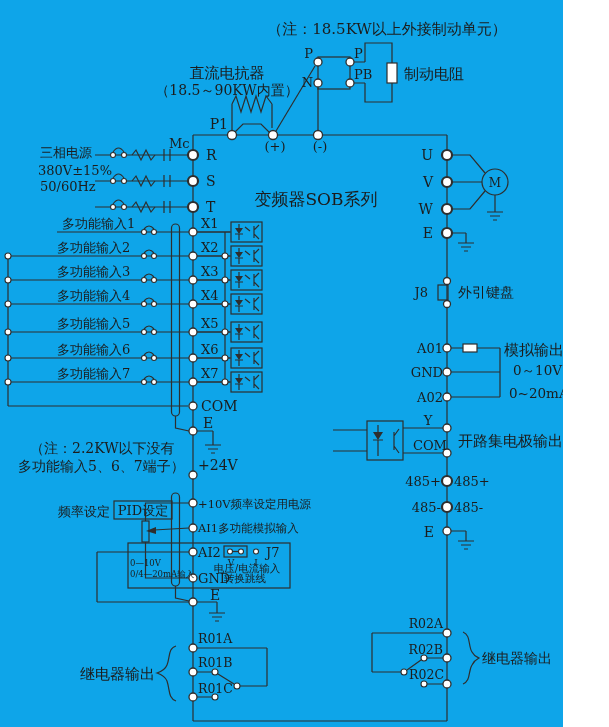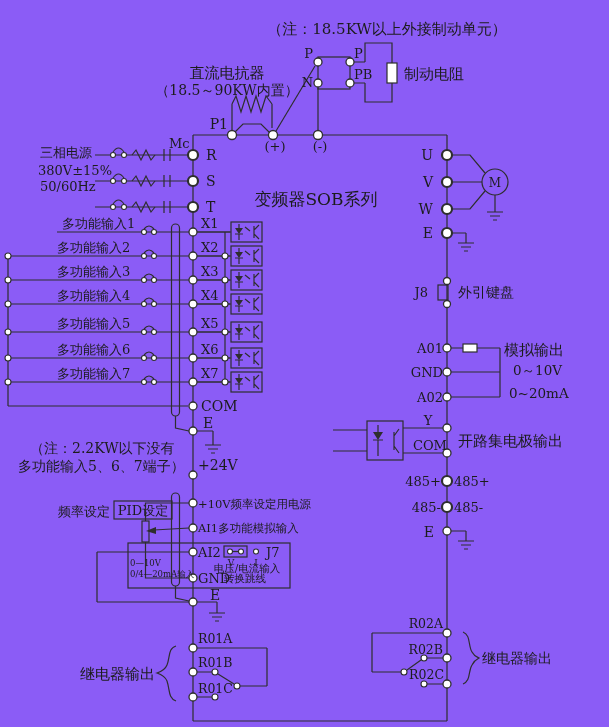--- a/index.html
+++ b/index.html
@@ -1,16 +1,16 @@
 <!DOCTYPE html>
 <html><head>
 <meta charset="utf-8">
 <style>
   html,body{margin:0;padding:0;background:#ffffff;}
-  .stage{position:relative;width:609px;height:727px;background:#8b5cf6;overflow:hidden;}
+  .stage{position:relative;width:563px;height:727px;background:#0ea5e9;overflow:hidden;}
   svg{display:block;}
   svg text{font-family:"DejaVu Serif","Liberation Serif",serif;fill:#1c1c1c;}
   .ln{stroke:#2e2e2e;stroke-width:1.2;fill:none;}
   .term{stroke:#2e2e2e;stroke-width:1.3;fill:#ffffff;}
   .termb{stroke:#2e2e2e;stroke-width:2.2;fill:#ffffff;}
   .dot{stroke:#2e2e2e;stroke-width:1.1;fill:#ffffff;}
   .box{stroke:#2e2e2e;stroke-width:1.2;fill:#ffffff;}
   .boxn{stroke:#2e2e2e;stroke-width:1.2;fill:none;}
   .fil{fill:#2e2e2e;stroke:none;}
 </style>

